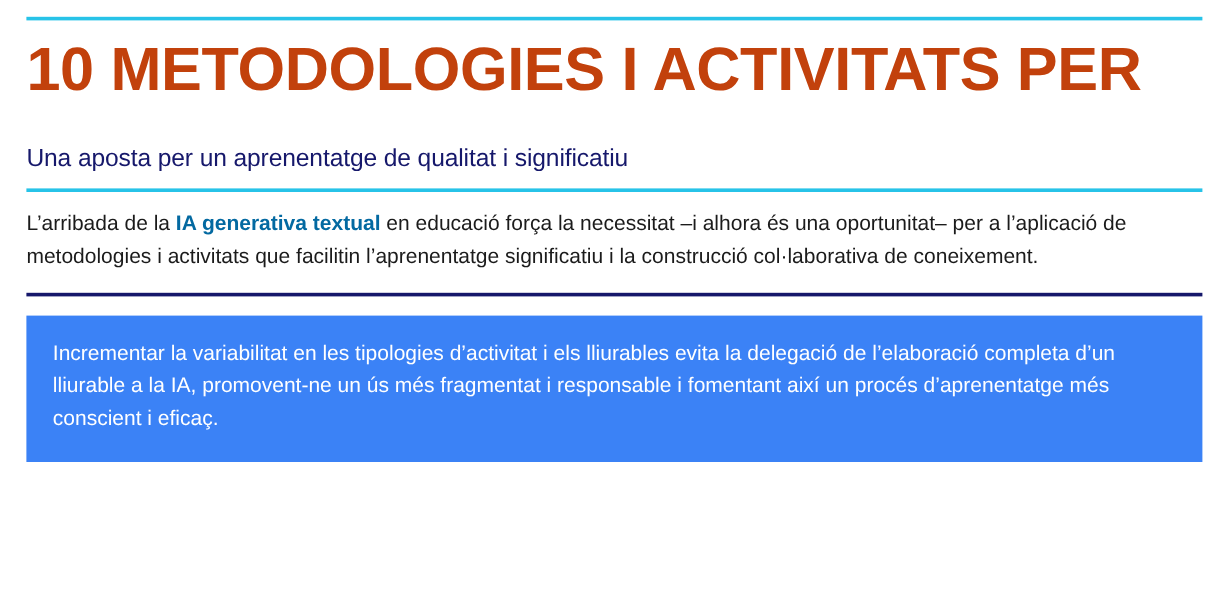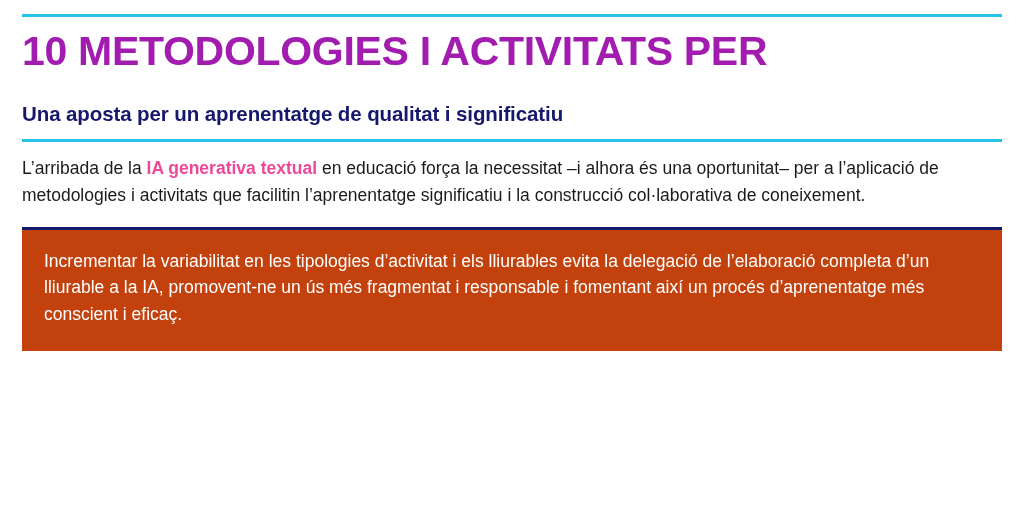--- a/index.html
+++ b/index.html
@@ -33,51 +33,52 @@
     margin-top: 13px;
   }
   .rule-dark {
     height: 3px;
     background: #16186b;
     width: 100%;
     margin-top: 18px;
   }
   .title {
     margin-top: 12px;
-    font-size: 41px;
+    font-size: 51px;
     line-height: 1.12;
     font-weight: bold;
     letter-spacing: -0.3px;
-    color: #a21caf;
+    color: #c2410c;
     text-transform: uppercase;
   }
   .title .line {
     display: block;
     white-space: nowrap;
   }
   .subtitle {
     margin-top: 22px;
     margin-bottom: 4px;
     font-size: 20.5px;
-    font-weight: bold;
+    font-weight: normal;
     color: #16186b;
     letter-spacing: -0.1px;
   }
   .intro {
     margin-top: 13px;
     font-size: 17.5px;
     line-height: 1.52;
     color: #1b1b1b;
   }
   .intro b {
-    color: #ec4899;
+    color: #0369a1;
     font-weight: bold;
   }
   .callout {
-    background: #c2410c;
+    margin-top: 16px;
+    background: #3b82f6;
     color: #ffffff;
     padding: 18px 22px 24px 22px;
     font-size: 17.5px;
     line-height: 1.52;
     min-height: 120px;
     box-sizing: border-box;
   }
 </style>
 </head>
 <body>

